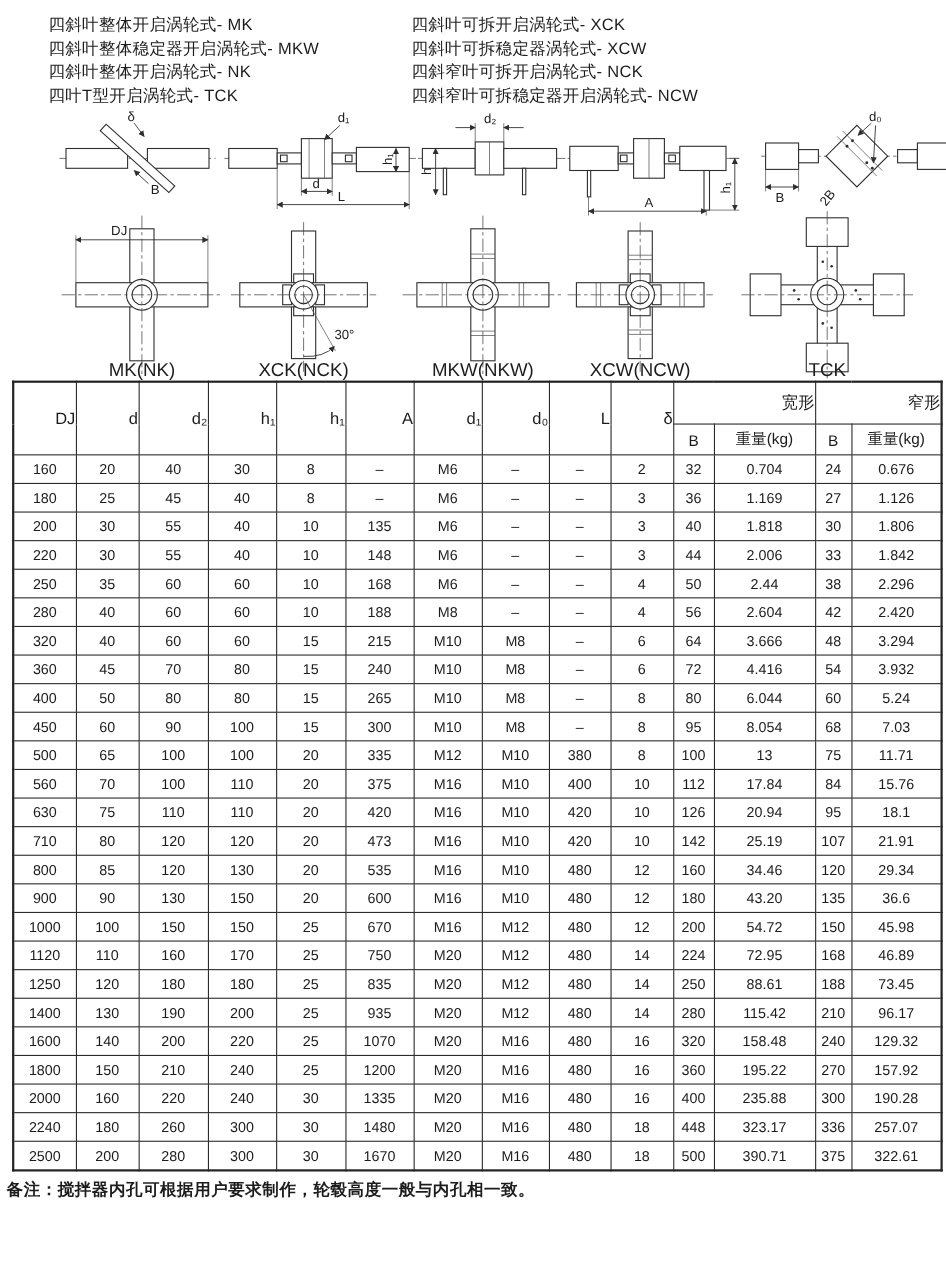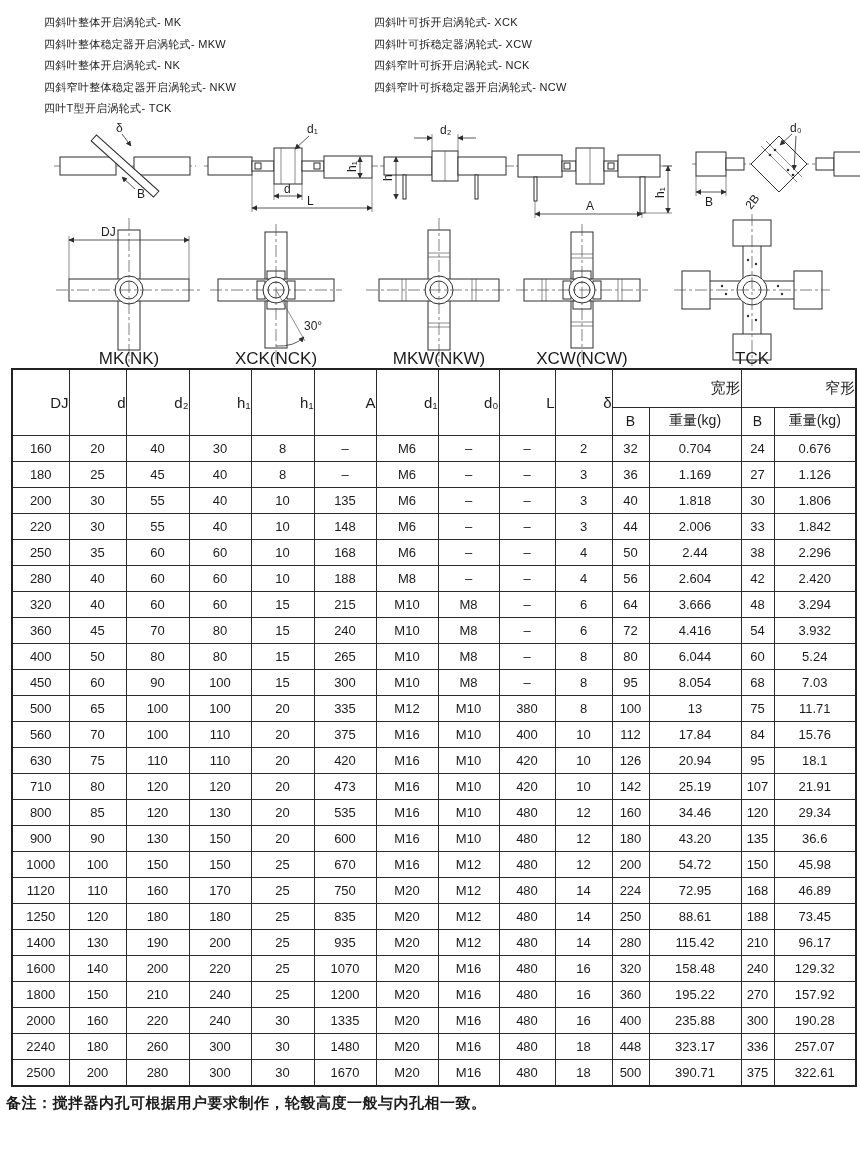--- a/index.html
+++ b/index.html
@@ -5,21 +5,21 @@
   html,body{margin:0;padding:0;background:#fff;}
   body{
     width:860px;height:1155px;overflow:hidden;position:relative;
     font-family:"Liberation Sans","DejaVu Sans",sans-serif;
     color:#1c1c1c;
   }
   .page{padding:6px 4px 0 4px;}
   .doc-title{font-size:17px;font-weight:bold;letter-spacing:.5px;}
   .variants{display:flex;margin:6px 0 0 40px;}
   .variants ul{list-style:none;margin:0;padding:0;}
-  .variants li{font-size:11px;line-height:21.5px;white-space:nowrap;letter-spacing:.3px;}
+  .variants li{font-size:15px;line-height:21.5px;white-space:nowrap;letter-spacing:.3px;}
   .col-left{width:330px;}
   .diagrams{display:block;margin-top:0;}
   svg text{font-family:"Liberation Sans","DejaVu Sans",sans-serif;}
   .ln{stroke:#2e2e2e;stroke-width:1;fill:none;}
   .fl{stroke:#2e2e2e;stroke-width:1;fill:#fff;}
   .thin{stroke:#5a5a5a;stroke-width:.7;fill:none;}
   .cl{stroke:#4a4a4a;stroke-width:.7;fill:none;stroke-dasharray:12 3 3 3;}
   .dim{stroke:#2e2e2e;stroke-width:.8;fill:none;}
   .dtxt{font-size:12px;fill:#1c1c1c;}
   .figlbl{font-size:17px;fill:#1c1c1c;}
@@ -44,21 +44,20 @@
 <body>
 
 <div class="page">
 
 
   <div class="variants">
     <ul class="col-left">
         <li>四斜叶整体开启涡轮式- MK</li>
         <li>四斜叶整体稳定器开启涡轮式- MKW</li>
         <li>四斜叶整体开启涡轮式- NK</li>
-        <li>四斜窄叶整体稳定器开启涡轮式- NKW</li>
         <li>四叶T型开启涡轮式- TCK</li>
       </ul>
     <ul class="col-right">
         <li>四斜叶可拆开启涡轮式- XCK</li>
         <li>四斜叶可拆稳定器涡轮式- XCW</li>
         <li>四斜窄叶可拆开启涡轮式- NCK</li>
         <li>四斜窄叶可拆稳定器开启涡轮式- NCW</li>
       </ul>
   </div>
 

